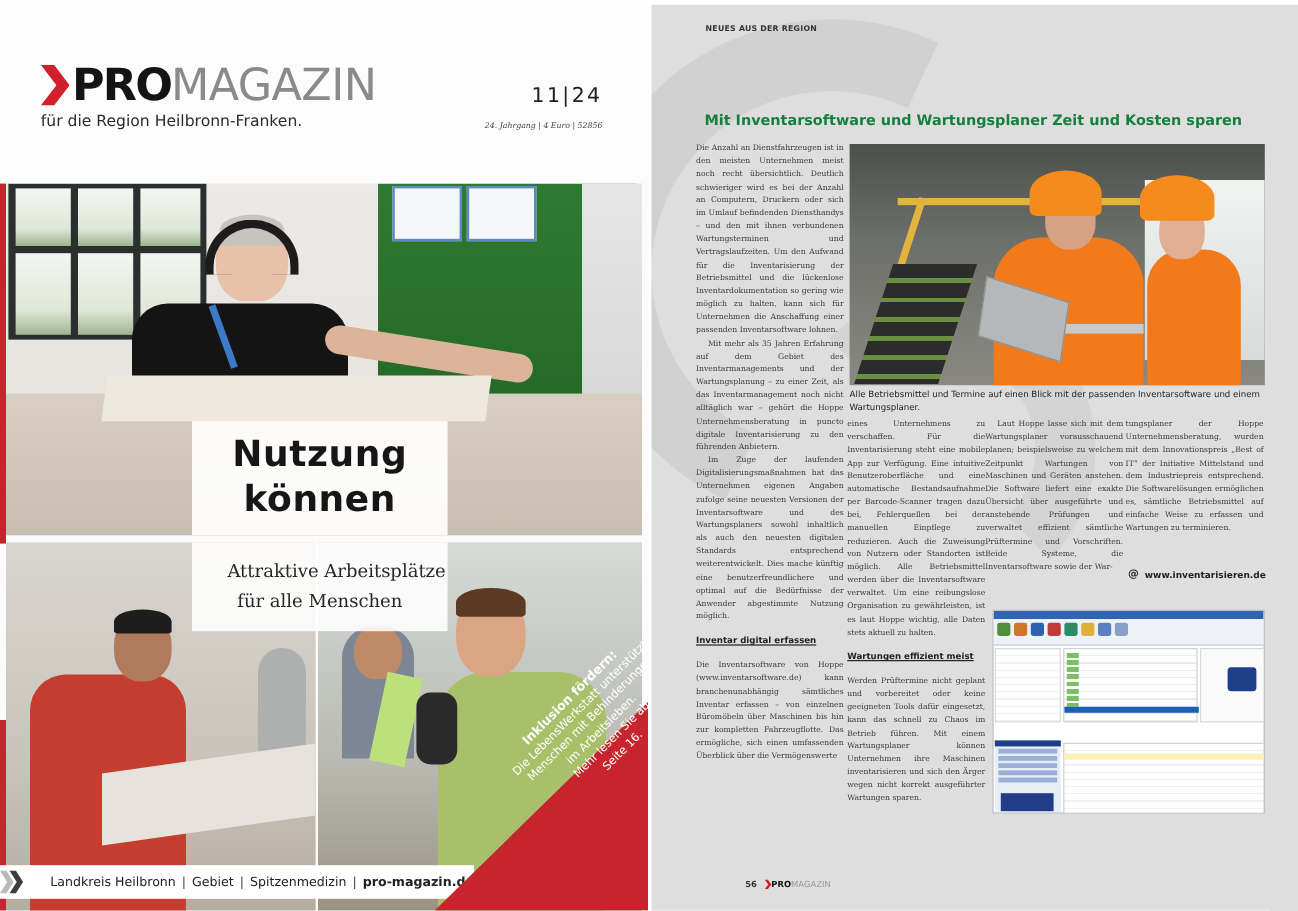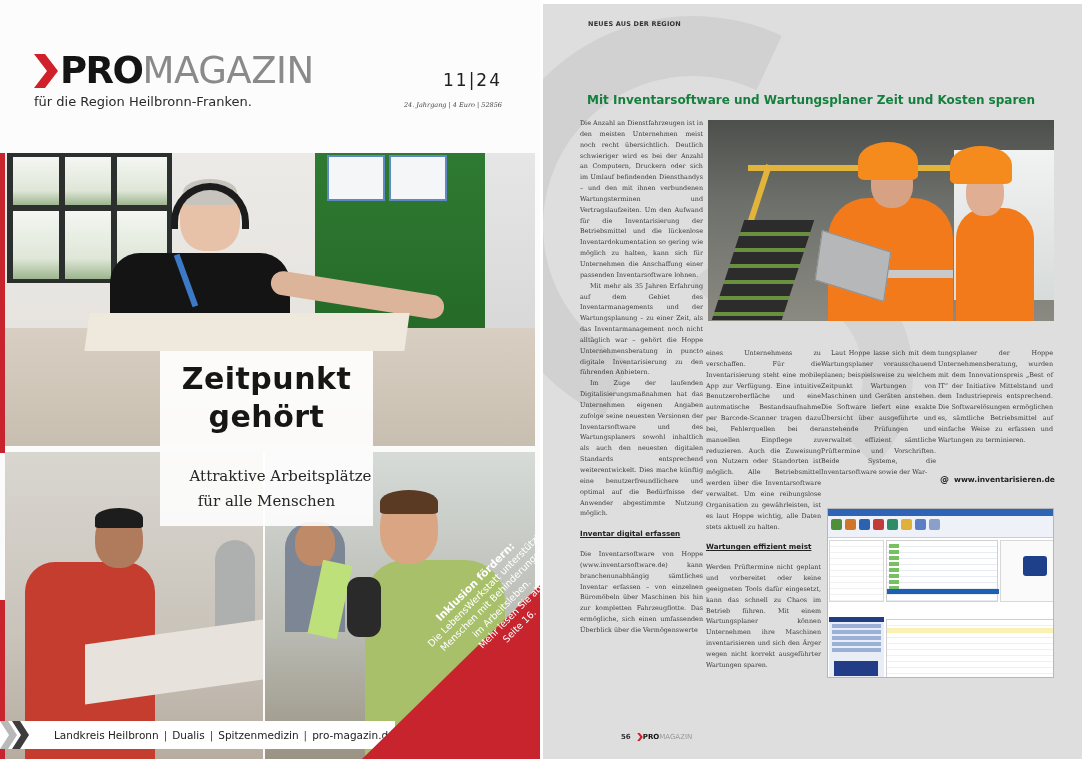--- a/index.html
+++ b/index.html
@@ -57,21 +57,21 @@
 
   .subtitle-box { position: absolute; left: 160px; top: 452px; width: 213px; height: 74px; background: rgba(255,255,255,0.88); text-align: center; }
   .subtitle-box .s { font-family: "DejaVu Serif", serif; font-size: 15px; line-height: 25px; color: #262626; }
   .subtitle-box .s1 { margin-top: 12px; padding-left: 28px; }
 
   .red-side { position: absolute; left: 0; width: 5px; background: #c8242d; }
 
   .footer-strip { position: absolute; left: 0; top: 721px; width: 395px; height: 28px; background: #ffffff; display: flex; align-items: center; }
   .footer-chev { width: 36px; height: 28px; position: relative; }
   .footer-text { font-family: "DejaVu Sans", sans-serif; font-size: 10.5px; color: #222; padding-left: 18px; white-space: nowrap; }
-  .footer-text b { font-weight: normal; margin-top: 32px; }
+  .footer-text b { font-weight: bold; margin-top: 32px; }
   .footer-sep { margin: 0 5px; color: #444; }
   .diag-tri { position: absolute; left: 362px; top: 585px; width: 178px; height: 174px; overflow: hidden; }
   .diag-tri::before { content: ""; position: absolute; left: 0; top: 0; width: 0; height: 0; border-left: 178px solid transparent; border-bottom: 174px solid #c8242d; }
   .diag-text { position: absolute; left: 400px; top: 648px; width: 200px; transform: rotate(-45deg); transform-origin: 0 0; font-family: "DejaVu Sans", sans-serif; color: #fff; font-size: 9.5px; line-height: 12.5px; text-align: center; }
   .diag-text .head { font-weight: bold; font-size: 10.5px; }
 
   
   .article { position: absolute; left: 543px; top: 4px; width: 539px; height: 755px; background: #dedede; overflow: hidden; }
   .watermark { position: absolute; left: -60px; top: 12px; width: 420px; height: 420px; border-radius: 50%; border: 60px solid #d1d1d1; border-right-color: transparent; border-bottom-color: transparent; transform: rotate(-20deg); }
   .watermark2 { position: absolute; left: 110px; top: 240px; width: 260px; height: 260px; border-radius: 50%; border: 50px solid #d4d4d4; border-left-color: transparent; border-bottom-color: transparent; }
@@ -169,22 +169,22 @@
     <div class="person1-arm"></div>
     <div class="person1-head"></div>
     <div class="person1-hair"></div>
     <div class="headphones"></div>
     <div class="lanyard"></div>
     <div class="wood-table"></div>
     <div class="wood-board"></div>
   </div>
 
   <div class="title-box">
-    <div class="t t1">Zeitpunkt</div>
-    <div class="t">gehört</div>
+    <div class="t t1">Nutzung</div>
+    <div class="t">können</div>
   </div>
 
   <div class="photo photo-bl">
     <div class="p2-bg-person"></div>
     <div class="p2-body"></div>
     <div class="p2-head"></div>
     <div class="p2-hair"></div>
     <div class="p2-bench"></div>
   </div>
 
@@ -202,21 +202,21 @@
     <div class="s s1">Attraktive Arbeitsplätze</div>
     <div class="s">für alle Menschen</div>
   </div>
 
   <div class="footer-strip">
     <svg class="footer-chev" viewBox="0 0 36 28">
       <polygon points="0,0 8,0 17,14 8,28 0,28 9,14" fill="#b9b9b9"></polygon>
       <polygon points="12,0 20,0 29,14 20,28 12,28 21,14" fill="#3d3d3d"></polygon>
     </svg>
     <div class="footer-text">
-      <span>Landkreis Heilbronn</span><span class="footer-sep">|</span><span>Dualis</span><span class="footer-sep">|</span><span>Spitzenmedizin</span><span class="footer-sep">|</span><b>pro-magazin.de</b>
+      <span>Landkreis Heilbronn</span><span class="footer-sep">|</span><span>Gebiet</span><span class="footer-sep">|</span><span>Spitzenmedizin</span><span class="footer-sep">|</span><b>pro-magazin.de</b>
     </div>
   </div>
 
   <div class="diag-tri"></div>
   <div class="diag-text">
     <div class="head">Inklusion fördern:</div>
     <div>Die LebensWerkstatt unterstützt</div>
     <div>Menschen mit Behinderungen</div>
     <div>im Arbeitsleben.</div>
     <div>Mehr lesen Sie ab</div>
@@ -247,20 +247,21 @@
     <div class="hp-man-body"></div>
     <div class="hp-man-stripe"></div>
     <div class="hp-man-head"></div>
     <div class="hp-man-helmet"></div>
     <div class="hp-woman-body"></div>
     <div class="hp-woman-head"></div>
     <div class="hp-woman-helmet"></div>
     <div class="hp-laptop"></div>
   </div>
 
+  <div class="caption">Alle Betriebsmittel und Termine auf einen Blick mit der passenden Inventarsoftware und einem Wartungsplaner.</div>
 
   <div class="col col2">
     <p>eines Unternehmens zu verschaffen. Für die Inventarisierung steht eine mobile App zur Verfügung. Eine intuitive Benutzeroberfläche und eine automatische Bestandsaufnahme per Barcode-Scanner tragen dazu bei, Fehlerquellen bei der manuellen Einpflege zu reduzieren. Auch die Zuweisung von Nutzern oder Standorten ist möglich. Alle Betriebsmittel werden über die Inventarsoftware verwaltet. Um eine reibungslose Organisation zu gewährleisten, ist es laut Hoppe wichtig, alle Daten stets aktuell zu halten.</p>
     <h4>Wartungen effizient meist</h4>
     <p>Werden Prüftermine nicht geplant und vorbereitet oder keine geeigneten Tools dafür eingesetzt, kann das schnell zu Chaos im Betrieb führen. Mit einem Wartungsplaner können Unternehmen ihre Maschinen inventarisieren und sich den Ärger wegen nicht korrekt ausgeführter Wartungen sparen.</p>
   </div>
 
   <div class="col col3">
     <p class="indent">Laut Hoppe lasse sich mit dem Wartungsplaner vorausschauend planen; beispielsweise zu welchem Zeitpunkt Wartungen von Maschinen und Geräten anstehen. Die Software liefert eine exakte Übersicht über ausgeführte und anstehende Prüfungen und verwaltet effizient sämtliche Prüftermine und Vorschriften. Beide Systeme, die Inventarsoftware sowie der War-</p>
   </div>

